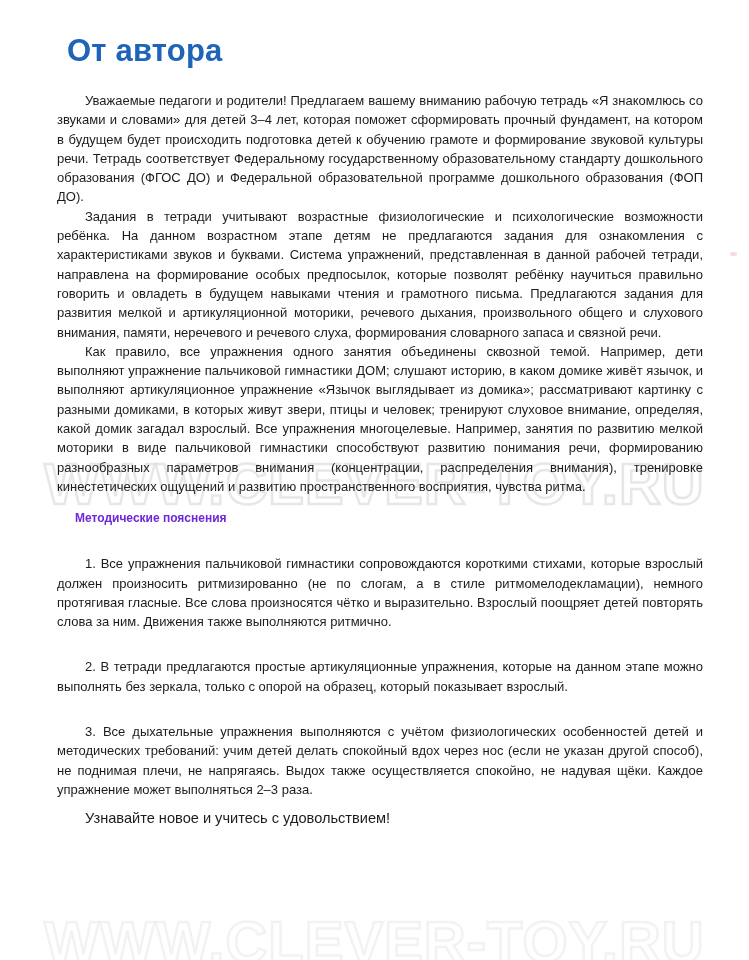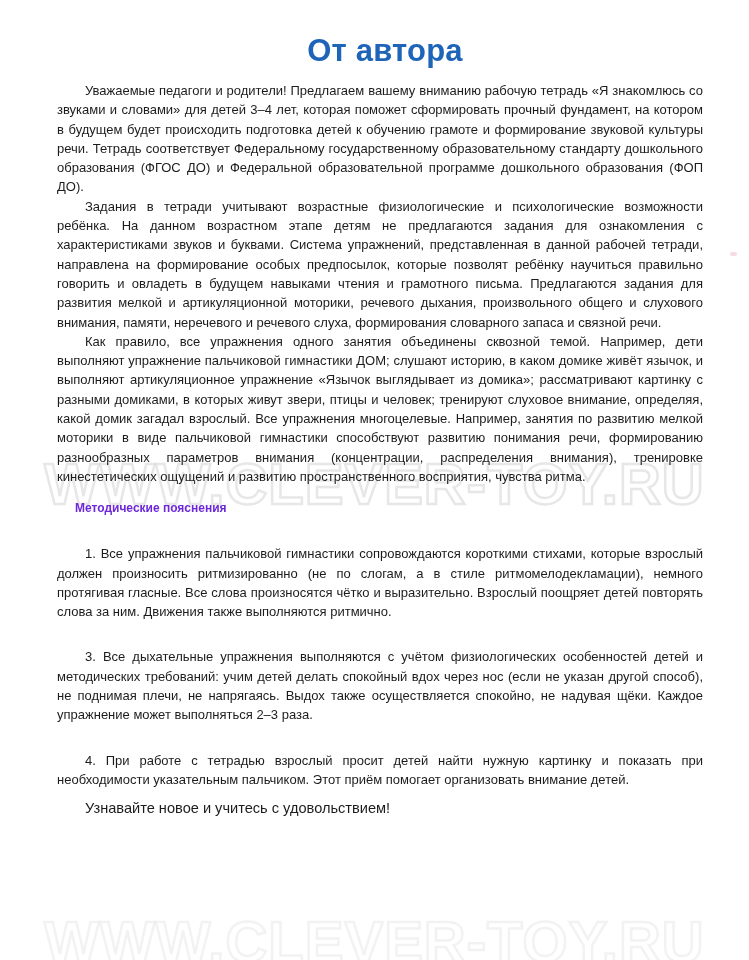--- a/index.html
+++ b/index.html
@@ -7,26 +7,25 @@
     position:relative;
     width:749px;height:960px;
     background:#ffffff;
     overflow:hidden;
     font-family:"Liberation Sans", sans-serif;
     color:#1c1c1c;
     margin:0 auto;
   }
   .content{position:absolute;left:57px;top:34px;width:646px;}
   h1.title{
-    margin:0 0 13px 10px;
+    margin:0 0 23px 10px;
     font-size:31px;line-height:34px;
     font-weight:bold;
     color:#1e64b8;
     letter-spacing:.2px;
-    text-align:center;
   }
   p.body{
     margin:0;
     font-size:13px;line-height:19.3px;
     text-align:justify;
     text-indent:28px;
   }
   h3.methods{
     margin:13px 0 0 18px;
     font-size:12px;line-height:19px;
@@ -68,19 +67,19 @@
 
     <h1 class="title">От автора</h1>
 
     <p class="body">Уважаемые педагоги и родители! Предлагаем вашему вниманию рабочую тетрадь «Я знакомлюсь со звуками и словами» для детей 3–4 лет, которая поможет сформировать прочный фундамент, на котором в будущем будет происходить подготовка детей к обучению грамоте и формирование звуковой культуры речи. Тетрадь соответствует Федеральному государственному образовательному стандарту дошкольного образования (ФГОС ДО) и Федеральной образовательной программе дошкольного образования (ФОП ДО).</p>
     <p class="body">Задания в тетради учитывают возрастные физиологические и психологические возможности ребёнка. На данном возрастном этапе детям не предлагаются задания для ознакомления с характеристиками звуков и буквами. Система упражнений, представленная в данной рабочей тетради, направлена на формирование особых предпосылок, которые позволят ребёнку научиться правильно говорить и овладеть в будущем навыками чтения и грамотного письма. Предлагаются задания для развития мелкой и артикуляционной моторики, речевого дыхания, произвольного общего и слухового внимания, памяти, неречевого и речевого слуха, формирования словарного запаса и связной речи.</p>
     <p class="body">Как правило, все упражнения одного занятия объединены сквозной темой. Например, дети выполняют упражнение пальчиковой гимнастики ДОМ; слушают историю, в каком домике живёт язычок, и выполняют артикуляционное упражнение «Язычок выглядывает из домика»; рассматривают картинку с разными домиками, в которых живут звери, птицы и человек; тренируют слуховое внимание, определяя, какой домик загадал взрослый. Все упражнения многоцелевые. Например, занятия по развитию мелкой моторики в виде пальчиковой гимнастики способствуют развитию понимания речи, формированию разнообразных параметров внимания (концентрации, распределения внимания), тренировке кинестетических ощущений и развитию пространственного восприятия, чувства ритма.</p>
 
     <h3 class="methods">Методические пояснения</h3>
 
     <p class="body item">1. Все упражнения пальчиковой гимнастики сопровождаются короткими стихами, которые взрослый должен произносить ритмизированно (не по слогам, а в стиле ритмомелодекламации), немного протягивая гласные. Все слова произносятся чётко и выразительно. Взрослый поощряет детей повторять слова за ним. Движения также выполняются ритмично.</p>
+    <p class="body item">2. В тетради предлагаются простые артикуляционные упражнения, которые на данном этапе можно выполнять без зеркала, только с опорой на образец, который показывает взрослый.</p>
     <p class="body item">3. Все дыхательные упражнения выполняются с учётом физиологических особенностей детей и методических требований: учим детей делать спокойный вдох через нос (если не указан другой способ), не поднимая плечи, не напрягаясь. Выдох также осуществляется спокойно, не надувая щёки. Каждое упражнение может выполняться 2–3 раза.</p>
-    <p class="body item">4. При работе с тетрадью взрослый просит детей найти нужную картинку и показать при необходимости указательным пальчиком. Этот приём помогает организовать внимание детей.</p>
 
     <p class="closing">Узнавайте новое и учитесь с удовольствием!</p>
 
   </div>
 </div>
 
 </body></html>

